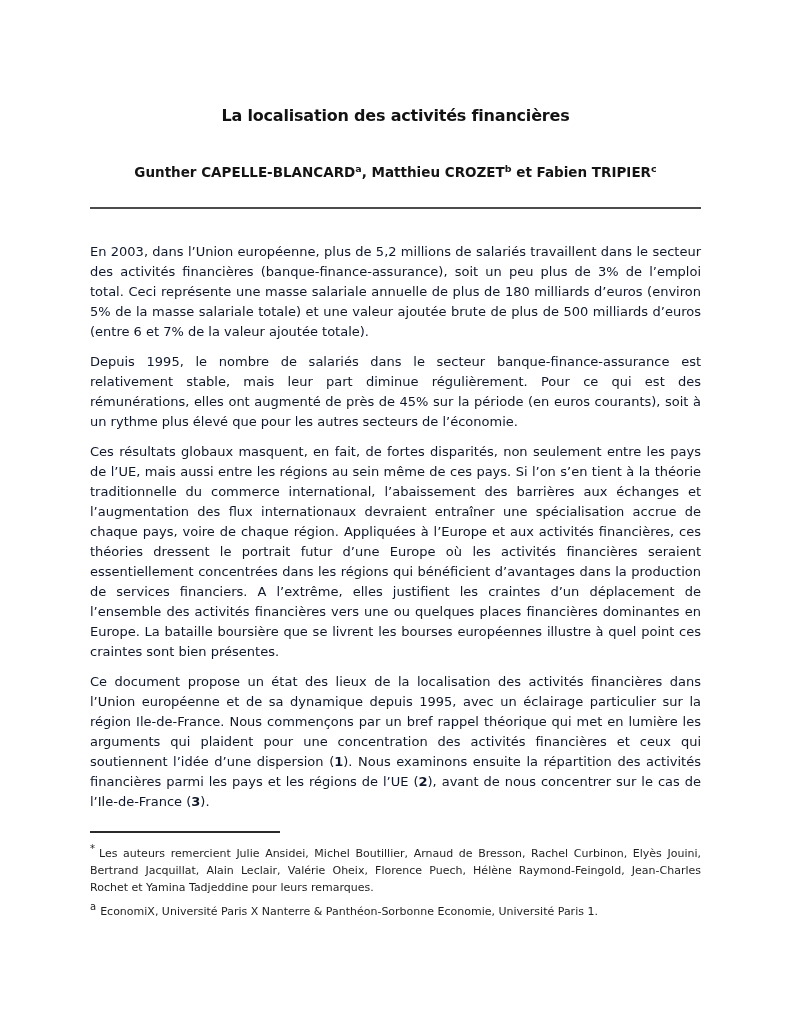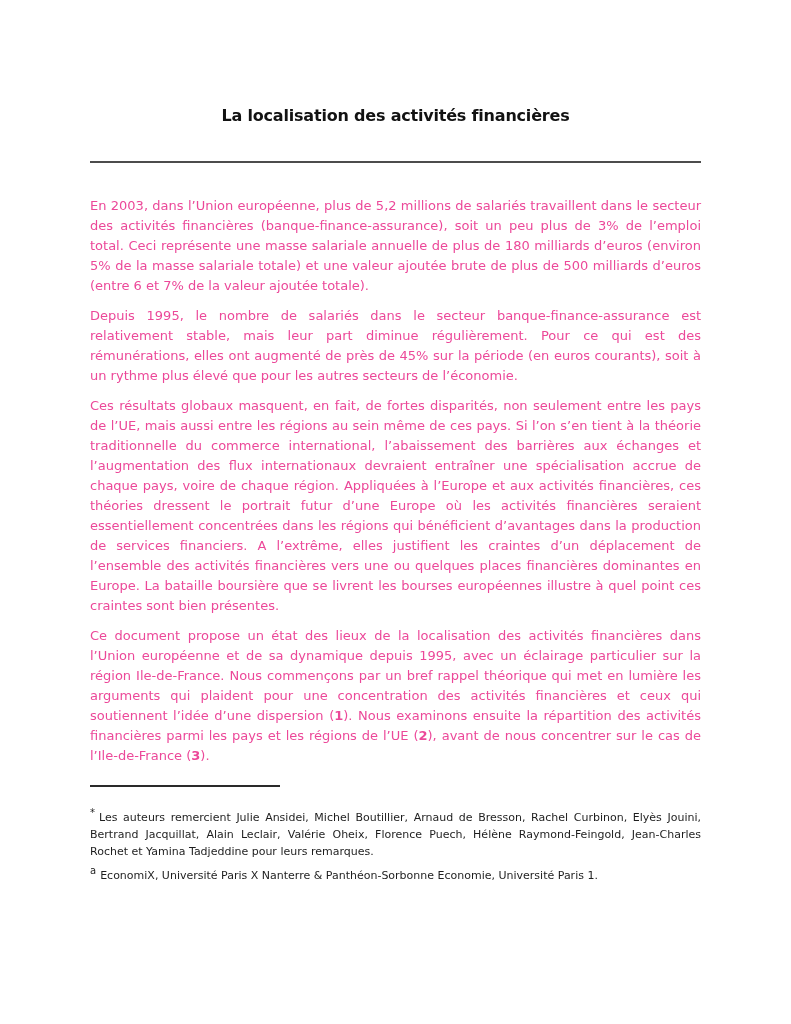--- a/index.html
+++ b/index.html
@@ -53,34 +53,34 @@
     border-top: 2px solid #4c4c4c;
   }
   .body-section {
     margin-top: 33px;
     font-size: 13px;
     line-height: 20px;
   }
   .body-p {
     margin: 0 0 10px 0;
     text-align: justify;
-    color: #ec4899;
+    color: #0f172a;
   }
   .bold-ref {
     font-weight: bold;
   }
   .footnote-rule {
     margin-top: 19px;
     width: 190px;
     height: 0;
     border: none;
     border-top: 2px solid #2a2a2a;
   }
   .footnotes {
-    margin-top: 22px;
+    margin-top: 12px;
     font-size: 11px;
     line-height: 17px;
   }
   .fn-item {
     margin: 0 0 7px 0;
     text-align: justify;
     color: #1e1e1e;
   }
   .fn-marker {
     font-size: 10px;
@@ -90,20 +90,21 @@
 </style>
 </head>
 <body>
 
 <div class="page">
 
   <h1 class="doc-title">
       <span class="t-line">La localisation des activités financières</span>
     </h1>
 
+  <div class="authors-line"><span>Gunther CAPELLE-BLANCARD</span><sup>a</sup><span>, Matthieu CROZET</span><sup>b</sup><span> et Fabien TRIPIER</span><sup>c</sup></div>
 
   <div class="title-rule"></div>
 
   <div class="body-section">
     <p class="body-p">En 2003, dans l’Union européenne, plus de 5,2 millions de salariés travaillent dans le secteur des activités financières (banque-finance-assurance), soit un peu plus de 3% de l’emploi total. Ceci représente une masse salariale annuelle de plus de 180 milliards d’euros (environ 5% de la masse salariale totale) et une valeur ajoutée brute de plus de 500 milliards d’euros (entre 6 et 7% de la valeur ajoutée totale).</p>
     <p class="body-p">Depuis 1995, le nombre de salariés dans le secteur banque-finance-assurance est relativement stable, mais leur part diminue régulièrement. Pour ce qui est des rémunérations, elles ont augmenté de près de 45% sur la période (en euros courants), soit à un rythme plus élevé que pour les autres secteurs de l’économie.</p>
     <p class="body-p">Ces résultats globaux masquent, en fait, de fortes disparités, non seulement entre les pays de l’UE, mais aussi entre les régions au sein même de ces pays. Si l’on s’en tient à la théorie traditionnelle du commerce international, l’abaissement des barrières aux échanges et l’augmentation des flux internationaux devraient entraîner une spécialisation accrue de chaque pays, voire de chaque région. Appliquées à l’Europe et aux activités financières, ces théories dressent le portrait futur d’une Europe où les activités financières seraient essentiellement concentrées dans les régions qui bénéficient d’avantages dans la production de services financiers. A l’extrême, elles justifient les craintes d’un déplacement de l’ensemble des activités financières vers une ou quelques places financières dominantes en Europe. La bataille boursière que se livrent les bourses européennes illustre à quel point ces craintes sont bien présentes.</p>
     <p class="body-p"><span>Ce document propose un état des lieux de la localisation des activités financières dans l’Union européenne et de sa dynamique depuis 1995, avec un éclairage particulier sur la région Ile-de-France. Nous commençons par un bref rappel théorique qui met en lumière les arguments qui plaident pour une concentration des activités financières et ceux qui soutiennent l’idée d’une dispersion (</span><span class="bold-ref">1</span><span>). Nous examinons ensuite la répartition des activités financières parmi les pays et les régions de l’UE (</span><span class="bold-ref">2</span><span>), avant de nous concentrer sur le cas de l’Ile-de-France (</span><span class="bold-ref">3</span><span>).</span></p>
   </div>
 

